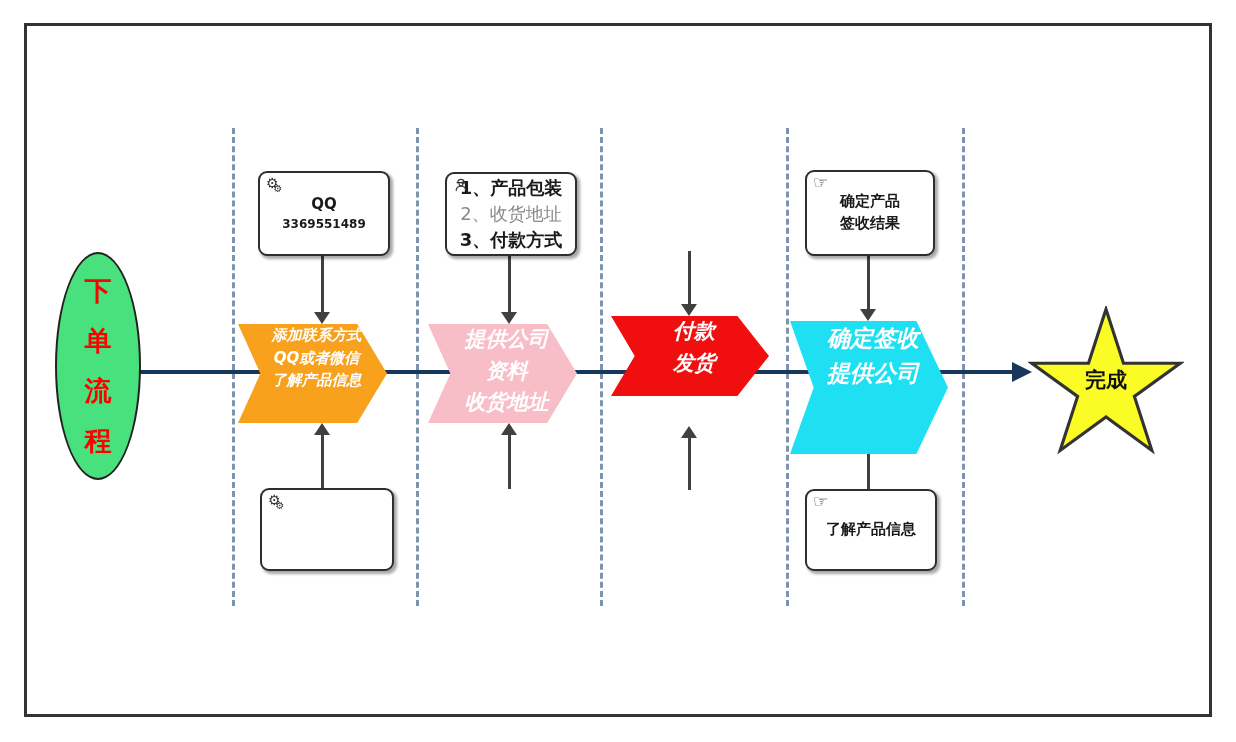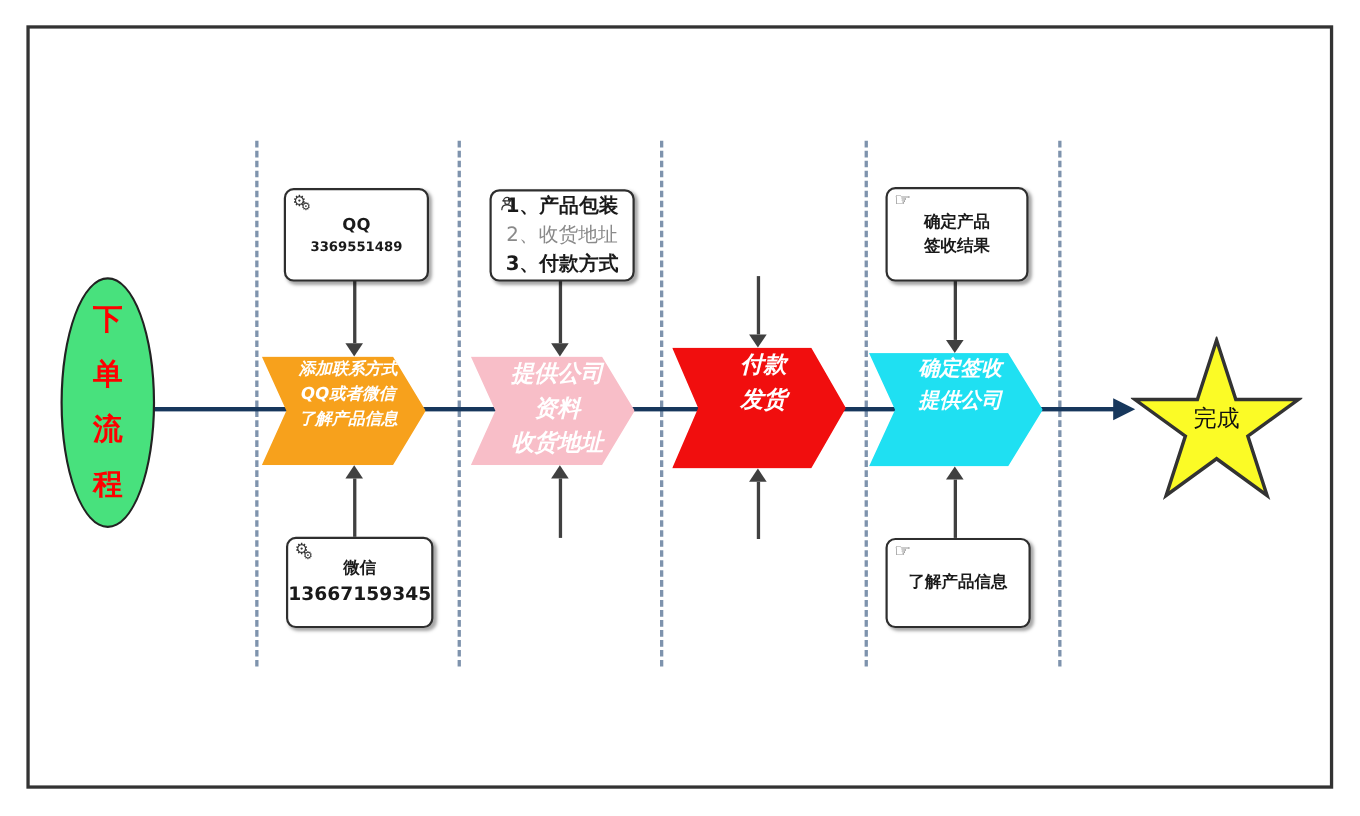--- a/index.html
+++ b/index.html
@@ -25,21 +25,21 @@
   .hand-glyph{font-size:17px;}
   .muted{color:#8a8a8a;font-weight:normal;}
   .connector{position:absolute;width:16px;display:flex;flex-direction:column;align-items:center;}
   .conn-line{width:0;border-left:3px solid #404040;flex:1;}
   .conn-arrow-down{width:0;height:0;border-left:8px solid transparent;border-right:8px solid transparent;
                    border-top:12px solid #404040;}
   .conn-arrow-up{width:0;height:0;border-left:8px solid transparent;border-right:8px solid transparent;
                  border-bottom:12px solid #404040;}
   .star-wrap{position:absolute;left:1028px;top:306px;width:156px;height:150px;}
   .star-label{position:absolute;left:0;top:60px;width:100%;text-align:center;
-              font-size:21px;font-weight:normal;color:#111;}
+              font-size:21px;font-weight:bold;color:#111;}
 </style>
 </head>
 <body>
 
 <div class="stage">
   <div class="frame"></div>
 
   <div class="vsep" style="left:232px"></div>
   <div class="vsep" style="left:416px"></div>
   <div class="vsep" style="left:600px"></div>
@@ -93,25 +93,25 @@
   <div class="chevron" style="left:238px;top:324px;width:149px;height:99px;background:#F7A11C;font-size:15px">
     <div>添加联系方式</div>
     <div>QQ或者微信</div>
     <div>了解产品信息</div>
   </div>
   <div class="chevron" style="left:428px;top:324px;width:149px;height:99px;background:#F8BEC8;font-size:21px">
     <div>提供公司</div>
     <div>资料</div>
     <div>收货地址</div>
   </div>
-  <div class="chevron" style="left:611px;top:316px;width:158px;height:110px;background:#F10E0E;font-size:21px">
+  <div class="chevron" style="left:611px;top:316px;width:158px;height:80px;background:#F10E0E;font-size:21px">
     <div>付款</div>
     <div>发货</div>
   </div>
-  <div class="chevron" style="left:790px;top:321px;width:158px;height:103px;background:#1FE0F2;font-size:19px">
+  <div class="chevron" style="left:790px;top:321px;width:158px;height:133px;background:#1FE0F2;font-size:23px">
     <div>确定签收</div>
     <div>提供公司</div>
   </div>
 
   <div class="node-box" style="left:258px;top:171px;width:128px;height:81px">
     <span class="box-icon gears">⚙<span class="g2">⚙</span></span>
     <div>
       <div>QQ</div>
       <div style="font-size:12px">3369551489</div>
     </div>
@@ -137,24 +137,20 @@
   <div class="node-box" style="left:805px;top:170px;width:126px;height:82px">
     <span class="box-icon hand-glyph">☞</span>
     <div>
       <div>确定产品</div>
       <div>签收结果</div>
     </div>
   </div>
 
   <div class="node-box" style="left:260px;top:488px;width:130px;height:79px">
     <span class="box-icon gears">⚙<span class="g2">⚙</span></span>
-    <div>
-      <div>微信</div>
-      <div style="font-size:17px">13667159345</div>
-    </div>
   </div>
 
 
 
   <div class="node-box" style="left:805px;top:489px;width:128px;height:78px">
     <span class="box-icon hand-glyph">☞</span>
     <div>
       <div>了解产品信息</div>
     </div>
   </div>

